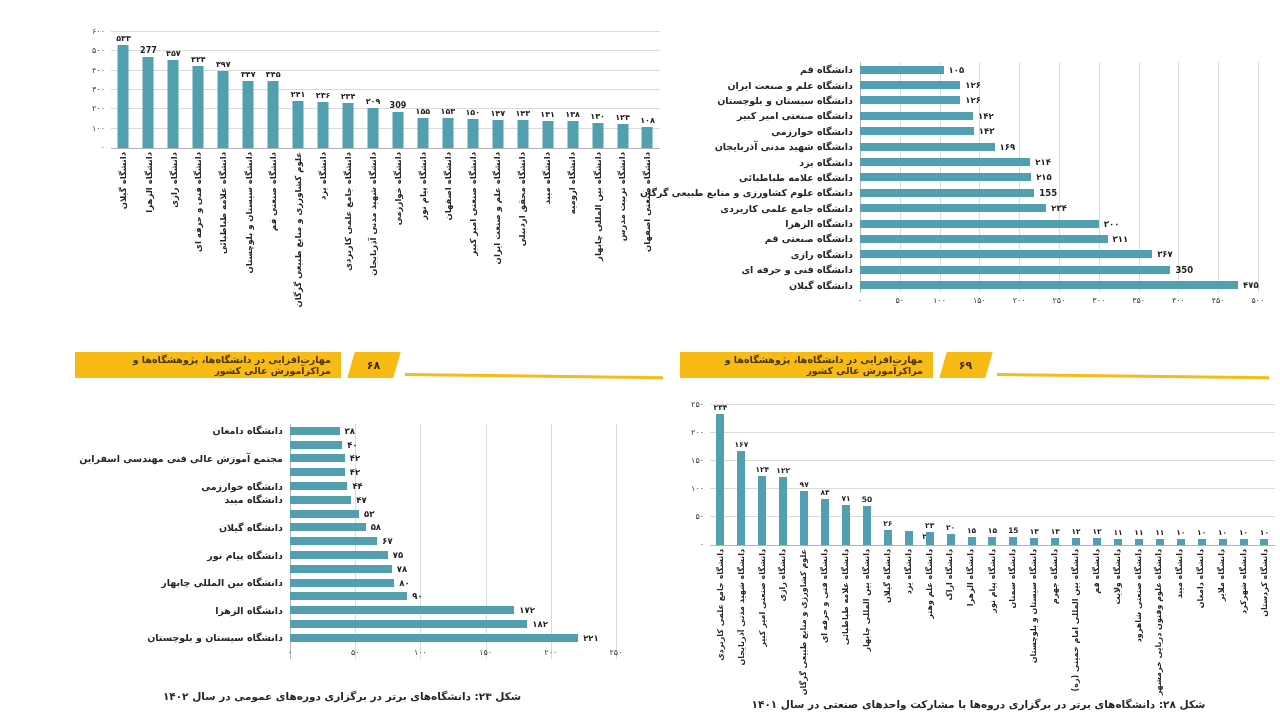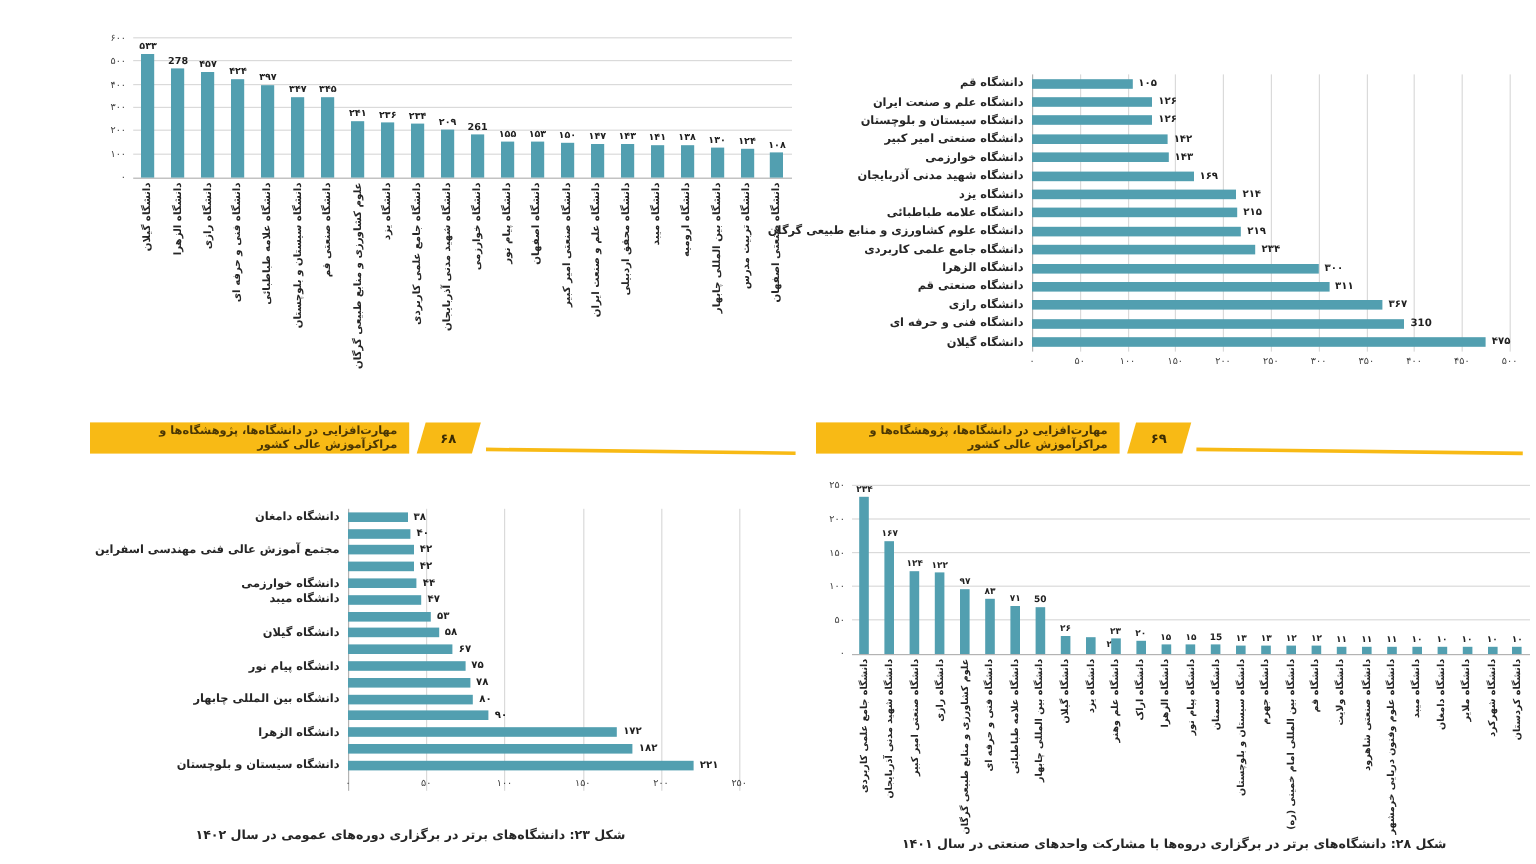--- a/index.html
+++ b/index.html
@@ -74,21 +74,21 @@
         <div class="hgrid" style="bottom: 96.6667px;"></div>
         <div class="ytick" style="bottom: 92.6667px; width: 20px; left: -26px;">۵۰۰</div>
         <div class="hgrid" style="bottom: 116px;"></div>
         <div class="ytick" style="bottom: 112px; width: 20px; left: -26px;">۶۰۰</div>
         <div class="vcols">
           <div class="vcol">
             <div class="vval" style="bottom: 105.047px; font-size: 8px;">۵۳۳</div>
             <div class="vbar" style="height: 103.047px; width: 11px;"></div>
           </div>
           <div class="vcol">
-            <div class="vval" style="bottom: 93.2533px; font-size: 8px;">278</div>
+            <div class="vval" style="bottom: 93.2533px; font-size: 8px;">277</div>
             <div class="vbar" style="height: 91.2533px; width: 11px;"></div>
           </div>
           <div class="vcol">
             <div class="vval" style="bottom: 90.3533px; font-size: 8px;">۴۵۷</div>
             <div class="vbar" style="height: 88.3533px; width: 11px;"></div>
           </div>
           <div class="vcol">
             <div class="vval" style="bottom: 83.9733px; font-size: 8px;">۴۲۴</div>
             <div class="vbar" style="height: 81.9733px; width: 11px;"></div>
           </div>
@@ -114,21 +114,21 @@
           </div>
           <div class="vcol">
             <div class="vval" style="bottom: 47.24px; font-size: 8px;">۲۳۴</div>
             <div class="vbar" style="height: 45.24px; width: 11px;"></div>
           </div>
           <div class="vcol">
             <div class="vval" style="bottom: 42.4067px; font-size: 8px;">۲۰۹</div>
             <div class="vbar" style="height: 40.4067px; width: 11px;"></div>
           </div>
           <div class="vcol">
-            <div class="vval" style="bottom: 38.1533px; font-size: 8px;">261</div>
+            <div class="vval" style="bottom: 38.1533px; font-size: 8px;">309</div>
             <div class="vbar" style="height: 36.1533px; width: 11px;"></div>
           </div>
           <div class="vcol">
             <div class="vval" style="bottom: 31.9667px; font-size: 8px;">۱۵۵</div>
             <div class="vbar" style="height: 29.9667px; width: 11px;"></div>
           </div>
           <div class="vcol">
             <div class="vval" style="bottom: 31.58px; font-size: 8px;">۱۵۳</div>
             <div class="vbar" style="height: 29.58px; width: 11px;"></div>
           </div>
@@ -395,21 +395,21 @@
         <div class="hval">۲۱۴</div>
       </div>
       <div class="hrow" style="height: 15.4px;">
         <div class="hlabel" style="width: 175px; font-size: 9.5px;">دانشگاه علامه طباطبائی</div>
         <div class="hbar" style="width: 171.14px; height: 8px;"></div>
         <div class="hval">۲۱۵</div>
       </div>
       <div class="hrow" style="height: 15.4px;">
         <div class="hlabel" style="width: 175px; font-size: 9.5px;">دانشگاه علوم کشاورزی و منابع طبیعی گرگان</div>
         <div class="hbar" style="width: 174.324px; height: 8px;"></div>
-        <div class="hval">۲۱۹</div>
+        <div class="hval">155</div>
       </div>
       <div class="hrow" style="height: 15.4px;">
         <div class="hlabel" style="width: 175px; font-size: 9.5px;">دانشگاه جامع علمی کاربردی</div>
         <div class="hbar" style="width: 186.264px; height: 8px;"></div>
         <div class="hval">۲۳۴</div>
       </div>
       <div class="hrow" style="height: 15.4px;">
         <div class="hlabel" style="width: 175px; font-size: 9.5px;">دانشگاه الزهرا</div>
         <div class="hbar" style="width: 238.8px; height: 8px;"></div>
         <div class="hval">۳۰۰</div>
@@ -420,21 +420,21 @@
         <div class="hval">۳۱۱</div>
       </div>
       <div class="hrow" style="height: 15.4px;">
         <div class="hlabel" style="width: 175px; font-size: 9.5px;">دانشگاه رازی</div>
         <div class="hbar" style="width: 292.132px; height: 8px;"></div>
         <div class="hval">۳۶۷</div>
       </div>
       <div class="hrow" style="height: 15.4px;">
         <div class="hlabel" style="width: 175px; font-size: 9.5px;">دانشگاه فنی و حرفه ای</div>
         <div class="hbar" style="width: 310.44px; height: 8px;"></div>
-        <div class="hval">310</div>
+        <div class="hval">350</div>
       </div>
       <div class="hrow" style="height: 15.4px;">
         <div class="hlabel" style="width: 175px; font-size: 9.5px;">دانشگاه گیلان</div>
         <div class="hbar" style="width: 378.1px; height: 8px;"></div>
         <div class="hval">۴۷۵</div>
       </div>
       <div class="hticks" style="height: 14px;">
         <span class="htick" style="left: 175px;">۰</span>
         <span class="htick" style="left: 214.8px;">۵۰</span>
         <span class="htick" style="left: 254.6px;">۱۰۰</span>

